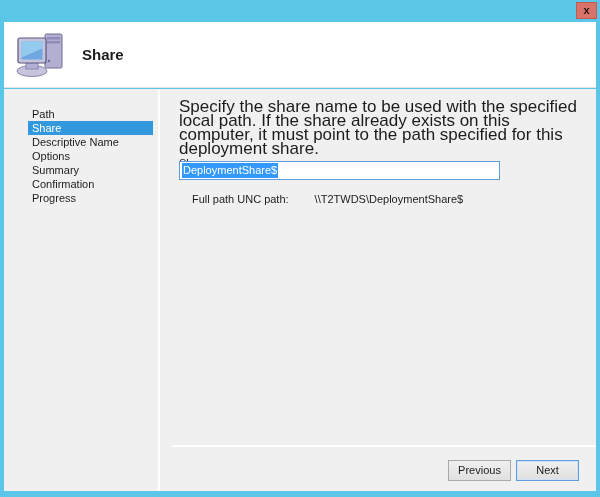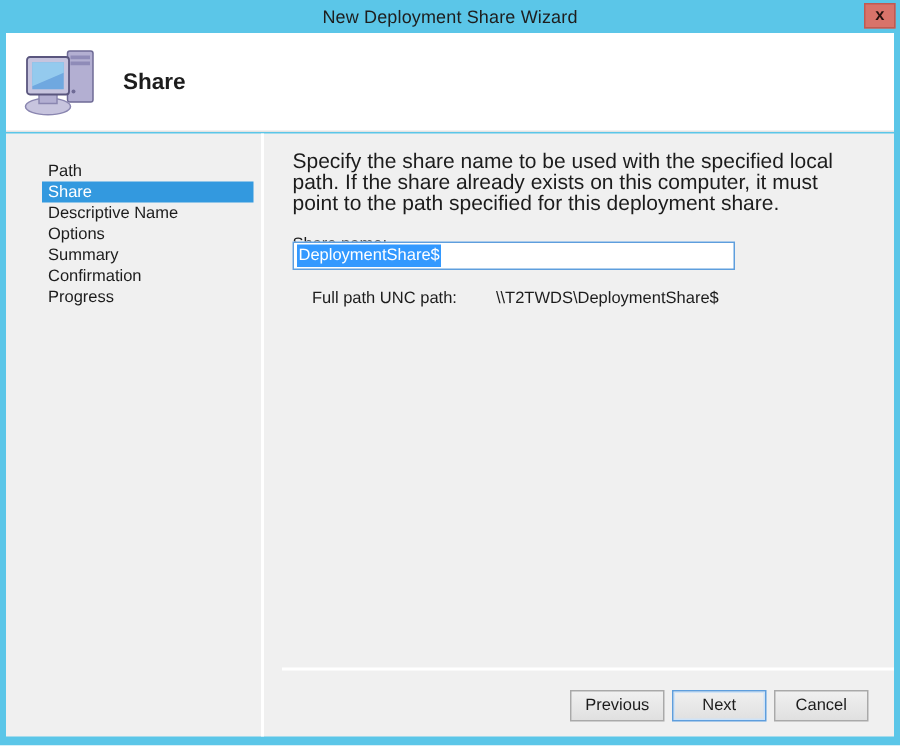--- a/index.html
+++ b/index.html
@@ -51,21 +51,21 @@
 
   
   .body {
     position: absolute; top: 89px; left: 4px; right: 4px; bottom: 6px;
     background: #f0f0f0;
     display: flex;
   }
 
   
   .sidebar {
-    width: 172px;
+    width: 156px;
     border-right: 2px solid #ffffff;
     padding-top: 18px;
     flex-shrink: 0;
   }
   .step {
     font-size: 11px; color: #1c1c1c;
     line-height: 14px; height: 14px;
     margin: 0 5px 0 24px;
     padding-left: 4px;
     cursor: default;
@@ -75,30 +75,30 @@
     background: #3399df;
     color: #ffffff;
   }
 
   
   .content {
     position: relative;
     flex: 1;
   }
   .instruction {
-    font-size: 14px; color: #1c1c1c; line-height: 14px;
+    font-size: 17px; color: #1c1c1c; line-height: 14px;
     padding: 11px 18px 0 19px;
   }
   .share-label {
     position: absolute; top: 68px; left: 19px;
     font-size: 11px; color: #1c1c1c;
   }
   .textbox {
     position: absolute; top: 72px; left: 19px;
-    width: 295px; height: 19px;
+    width: 321px; height: 19px;
     background: #ffffff;
     border: 1px solid #5e9edd;
     display: flex; align-items: center;
     padding-left: 2px;
     font-size: 11px;
     cursor: text;
   }
   .textbox .sel {
     background: #3399ff; color: #ffffff;
     padding: 1px 1px;
@@ -132,21 +132,20 @@
     border: 1px solid #5e9edd;
     box-shadow: inset 0 0 0 1px #cfe3f7;
   }
 </style>
 </head>
 <body>
 
 <div class="window">
 
   <div class="titlebar">
-    <span class="title">New Deployment Share Wizard</span>
     <div class="close-btn">
       <span>x</span>
     </div>
   </div>
 
   <div class="header">
     <div class="icon-wrap">
       <svg width="52" height="48" viewBox="0 0 52 48" xmlns="http://www.w3.org/2000/svg">
 
         <rect x="29" y="3" width="17" height="34" rx="1.5" fill="#b3afd2" stroke="#6f6b96" stroke-width="1"></rect>
@@ -187,18 +186,17 @@
       </div>
 
       <div class="unc-row">
         <span class="unc-label">Full path UNC path:</span>
         <span class="unc-value">\\T2TWDS\DeploymentShare$</span>
       </div>
 
       <div class="footer">
         <button class="btn">Previous</button>
         <button class="btn default">Next</button>
-        <button class="btn">Cancel</button>
       </div>
     </div>
 
   </div>
 </div>
 
 </body></html>

